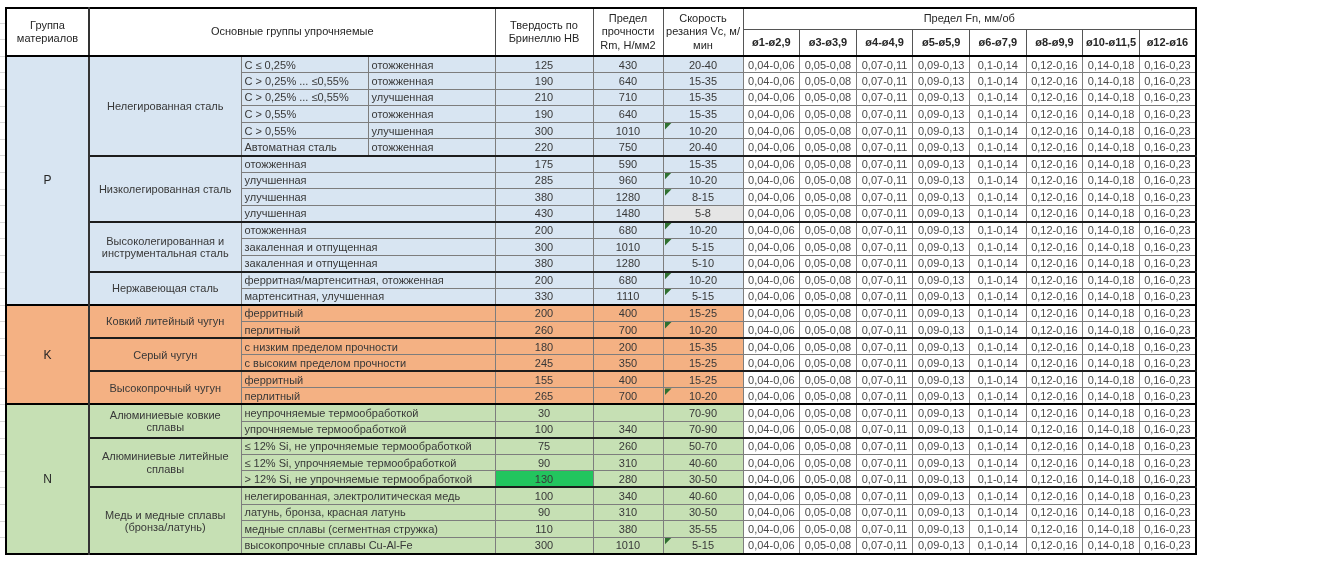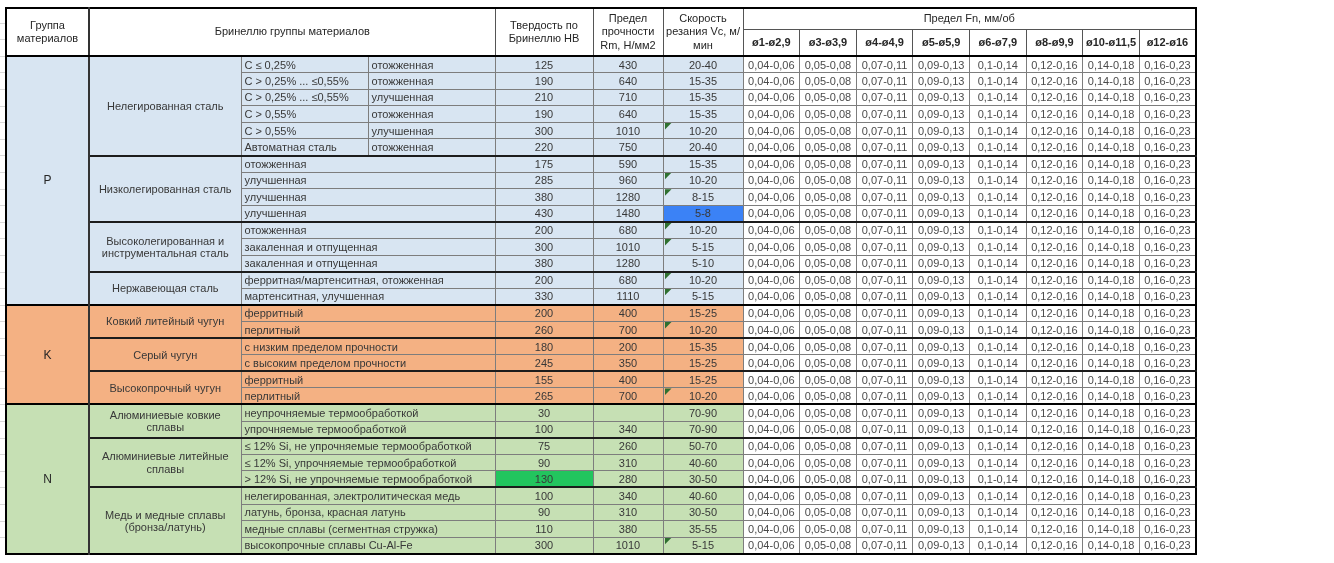--- a/index.html
+++ b/index.html
@@ -51,21 +51,21 @@
         <col>
         <col>
         <col>
         <col>
         <col>
         <col>
     </colgroup>
     <thead>
       <tr class="h-r1">
         <th rowspan="2" class="h-group">Группа материалов</th>
-        <th rowspan="2" colspan="3">Бринеллю группы материалов</th>
+        <th rowspan="2" colspan="3">Основные группы упрочняемые</th>
         <th rowspan="2">Твердость по Бринеллю HB</th>
         <th rowspan="2">Предел прочности Rm, Н/мм2</th>
         <th rowspan="2">Скорость резания Vc, м/мин</th>
         <th colspan="8" class="h-feed">Предел Fn, мм/об</th>
       </tr>
       <tr class="h-r2">
           <th class="h-dia">ø1-ø2,9</th>
           <th class="h-dia">ø3-ø3,9</th>
           <th class="h-dia">ø4-ø4,9</th>
           <th class="h-dia">ø5-ø5,9</th>
@@ -208,21 +208,21 @@
           <td class="c-num c-feed">0,09-0,13</td>
           <td class="c-num c-feed">0,1-0,14</td>
           <td class="c-num c-feed">0,12-0,16</td>
           <td class="c-num c-feed">0,14-0,18</td>
           <td class="c-num c-feed">0,16-0,23</td>
         </tr>
         <tr>
           <td class="c-d" colspan="2" style="background: rgb(216, 229, 242);">улучшенная</td>
           <td class="c-num" style="background: rgb(216, 229, 242);">430</td>
           <td class="c-num" style="background: rgb(216, 229, 242);">1480</td>
-          <td class="c-num c-vc" style="background: #3b82f6;">5-8</td>
+          <td class="c-num c-vc" style="background: #e5e5e5;">5-8</td>
           <td class="c-num c-feed">0,04-0,06</td>
           <td class="c-num c-feed">0,05-0,08</td>
           <td class="c-num c-feed">0,07-0,11</td>
           <td class="c-num c-feed">0,09-0,13</td>
           <td class="c-num c-feed">0,1-0,14</td>
           <td class="c-num c-feed">0,12-0,16</td>
           <td class="c-num c-feed">0,14-0,18</td>
           <td class="c-num c-feed">0,16-0,23</td>
         </tr>
         <tr class="sub-start">

